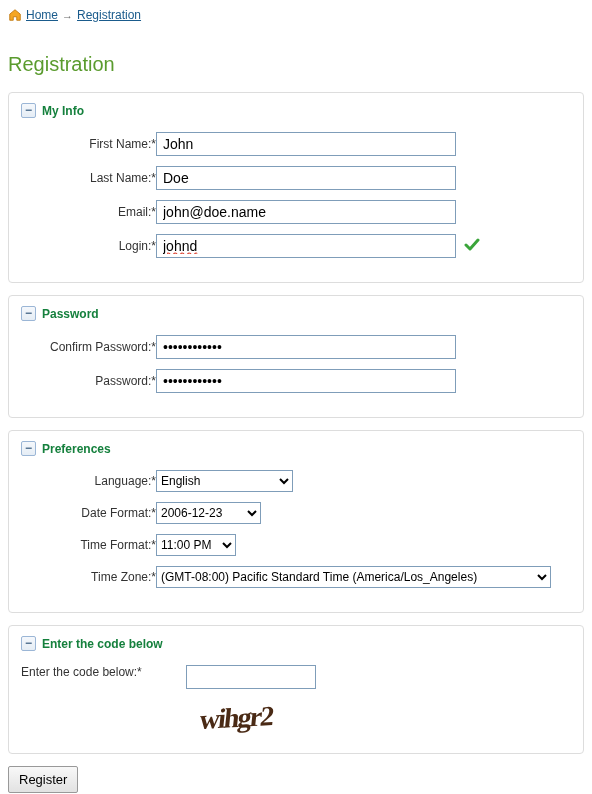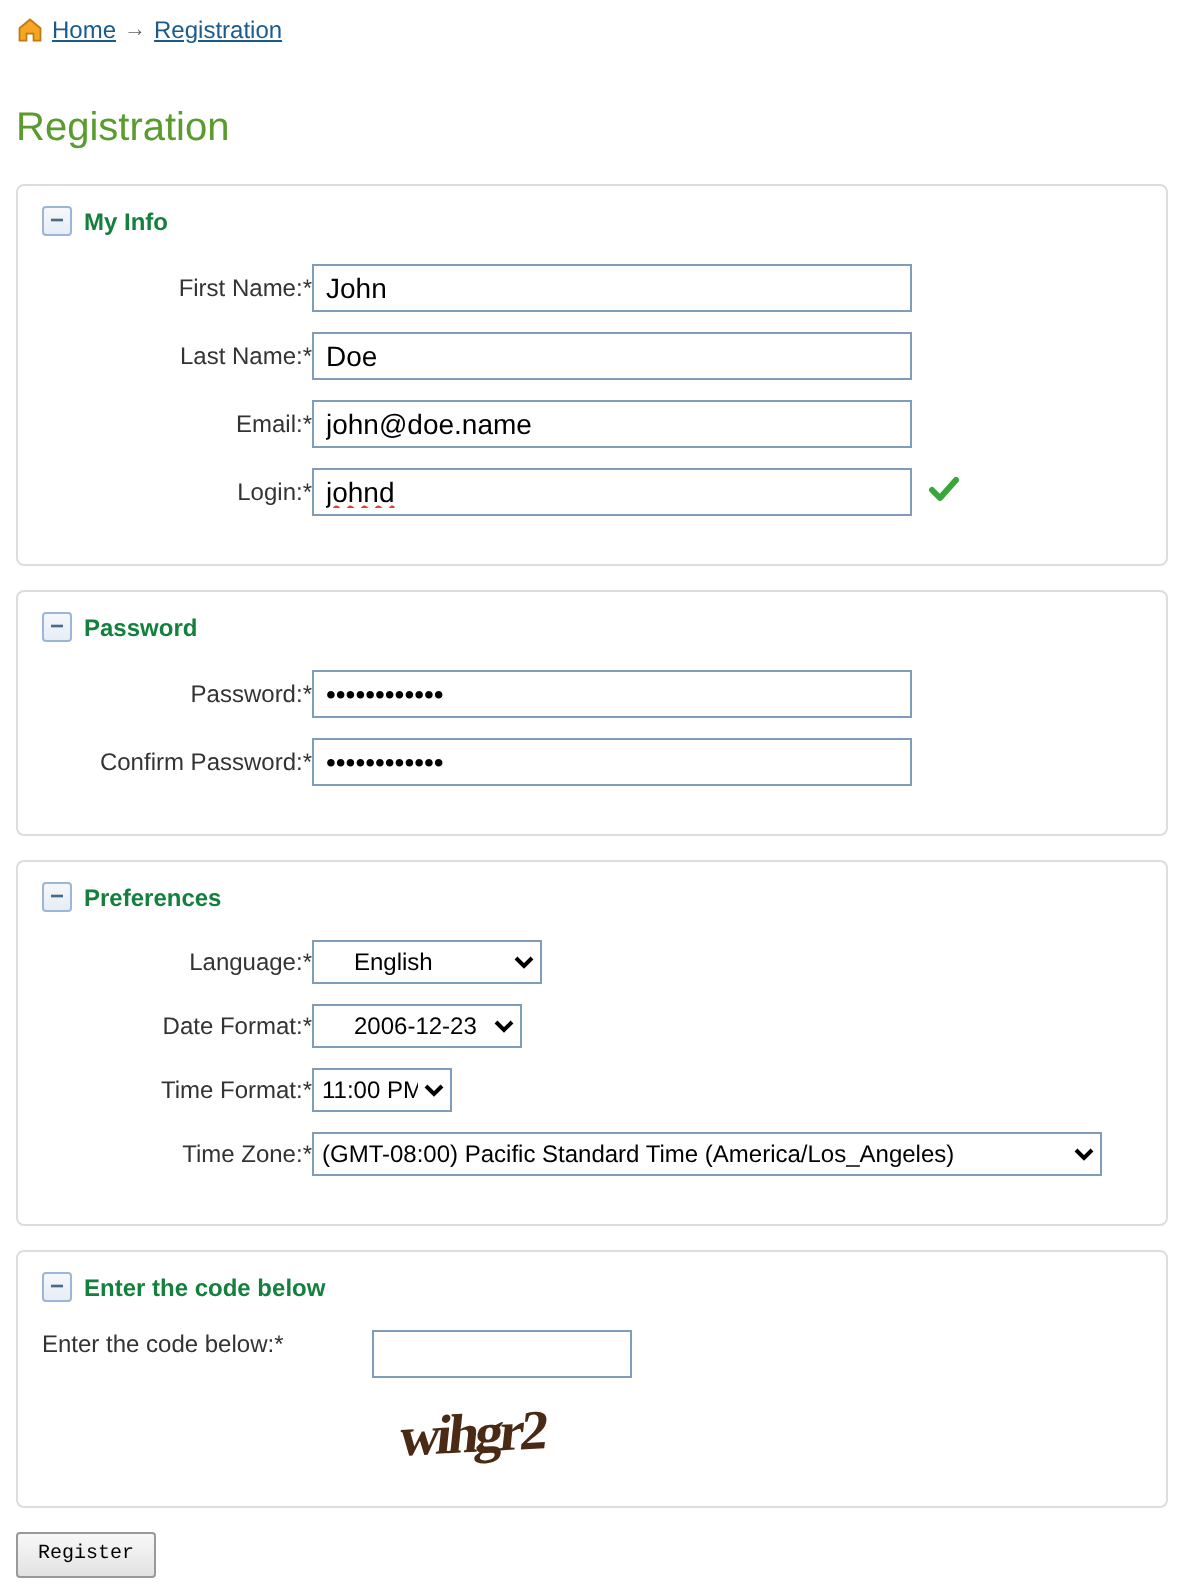--- a/index.html
+++ b/index.html
@@ -106,23 +106,23 @@
     .check-icon {
       margin-left: 8px;
     }
     select {
       border: 1px solid #7f9db9;
       height: 22px;
       font-size: 12px;
       font-family: Arial, sans-serif;
       background: #fff;
     }
-    select.lang { width: 115px; padding-left: 16px; }
-    select.datef { width: 105px; padding-left: 16px; }
-    select.timef { width: 70px; }
+    select.lang { width: 137px; }
+    select.datef { width: 105px; }
+    select.timef { width: 80px; }
     select.tz { width: 395px; }
     .captcha-row {
       display: flex;
       align-items: flex-start;
       margin-bottom: 8px;
     }
     .captcha-row label {
       width: 165px;
       font-size: 12px;
     }
@@ -140,24 +140,23 @@
       font-size: 28px;
       font-weight: bold;
       color: #4a2a15;
       transform: skewX(-6deg) skewY(-3deg);
       letter-spacing: -2px;
     }
     .register-btn {
       border: 1px solid #999;
       background: linear-gradient(#f8f8f8, #e2e2e2);
       padding: 5px 10px;
-      font-size: 10px;
+      font-size: 13px;
       cursor: pointer;
       border-radius: 2px;
-      font-family: Liberation Mono, monospace;
     }
   </style>
 </head>
 <body>
 
 
 
 <div class="breadcrumb">
   <span class="home-icon">
     <svg width="14" height="14" viewBox="0 0 16 16">
@@ -202,25 +201,25 @@
   </div>
 </div>
 
 
 <div class="section">
   <div class="section-header">
     <span class="collapse-btn">−</span>
     <span class="section-title">Password</span>
   </div>
   <div class="form-row">
+    <label>Confirm Password:*</label>
+    <input type="password" class="text-input wide" value="••••••••••••" style="">
+  </div>
+  <div class="form-row">
     <label>Password:*</label>
-    <input type="password" class="text-input wide" value="••••••••••••" style="">
-  </div>
-  <div class="form-row">
-    <label>Confirm Password:*</label>
     <input type="password" class="text-input wide" value="••••••••••••" style="">
   </div>
 </div>
 
 
 <div class="section">
   <div class="section-header">
     <span class="collapse-btn">−</span>
     <span class="section-title">Preferences</span>
   </div>

